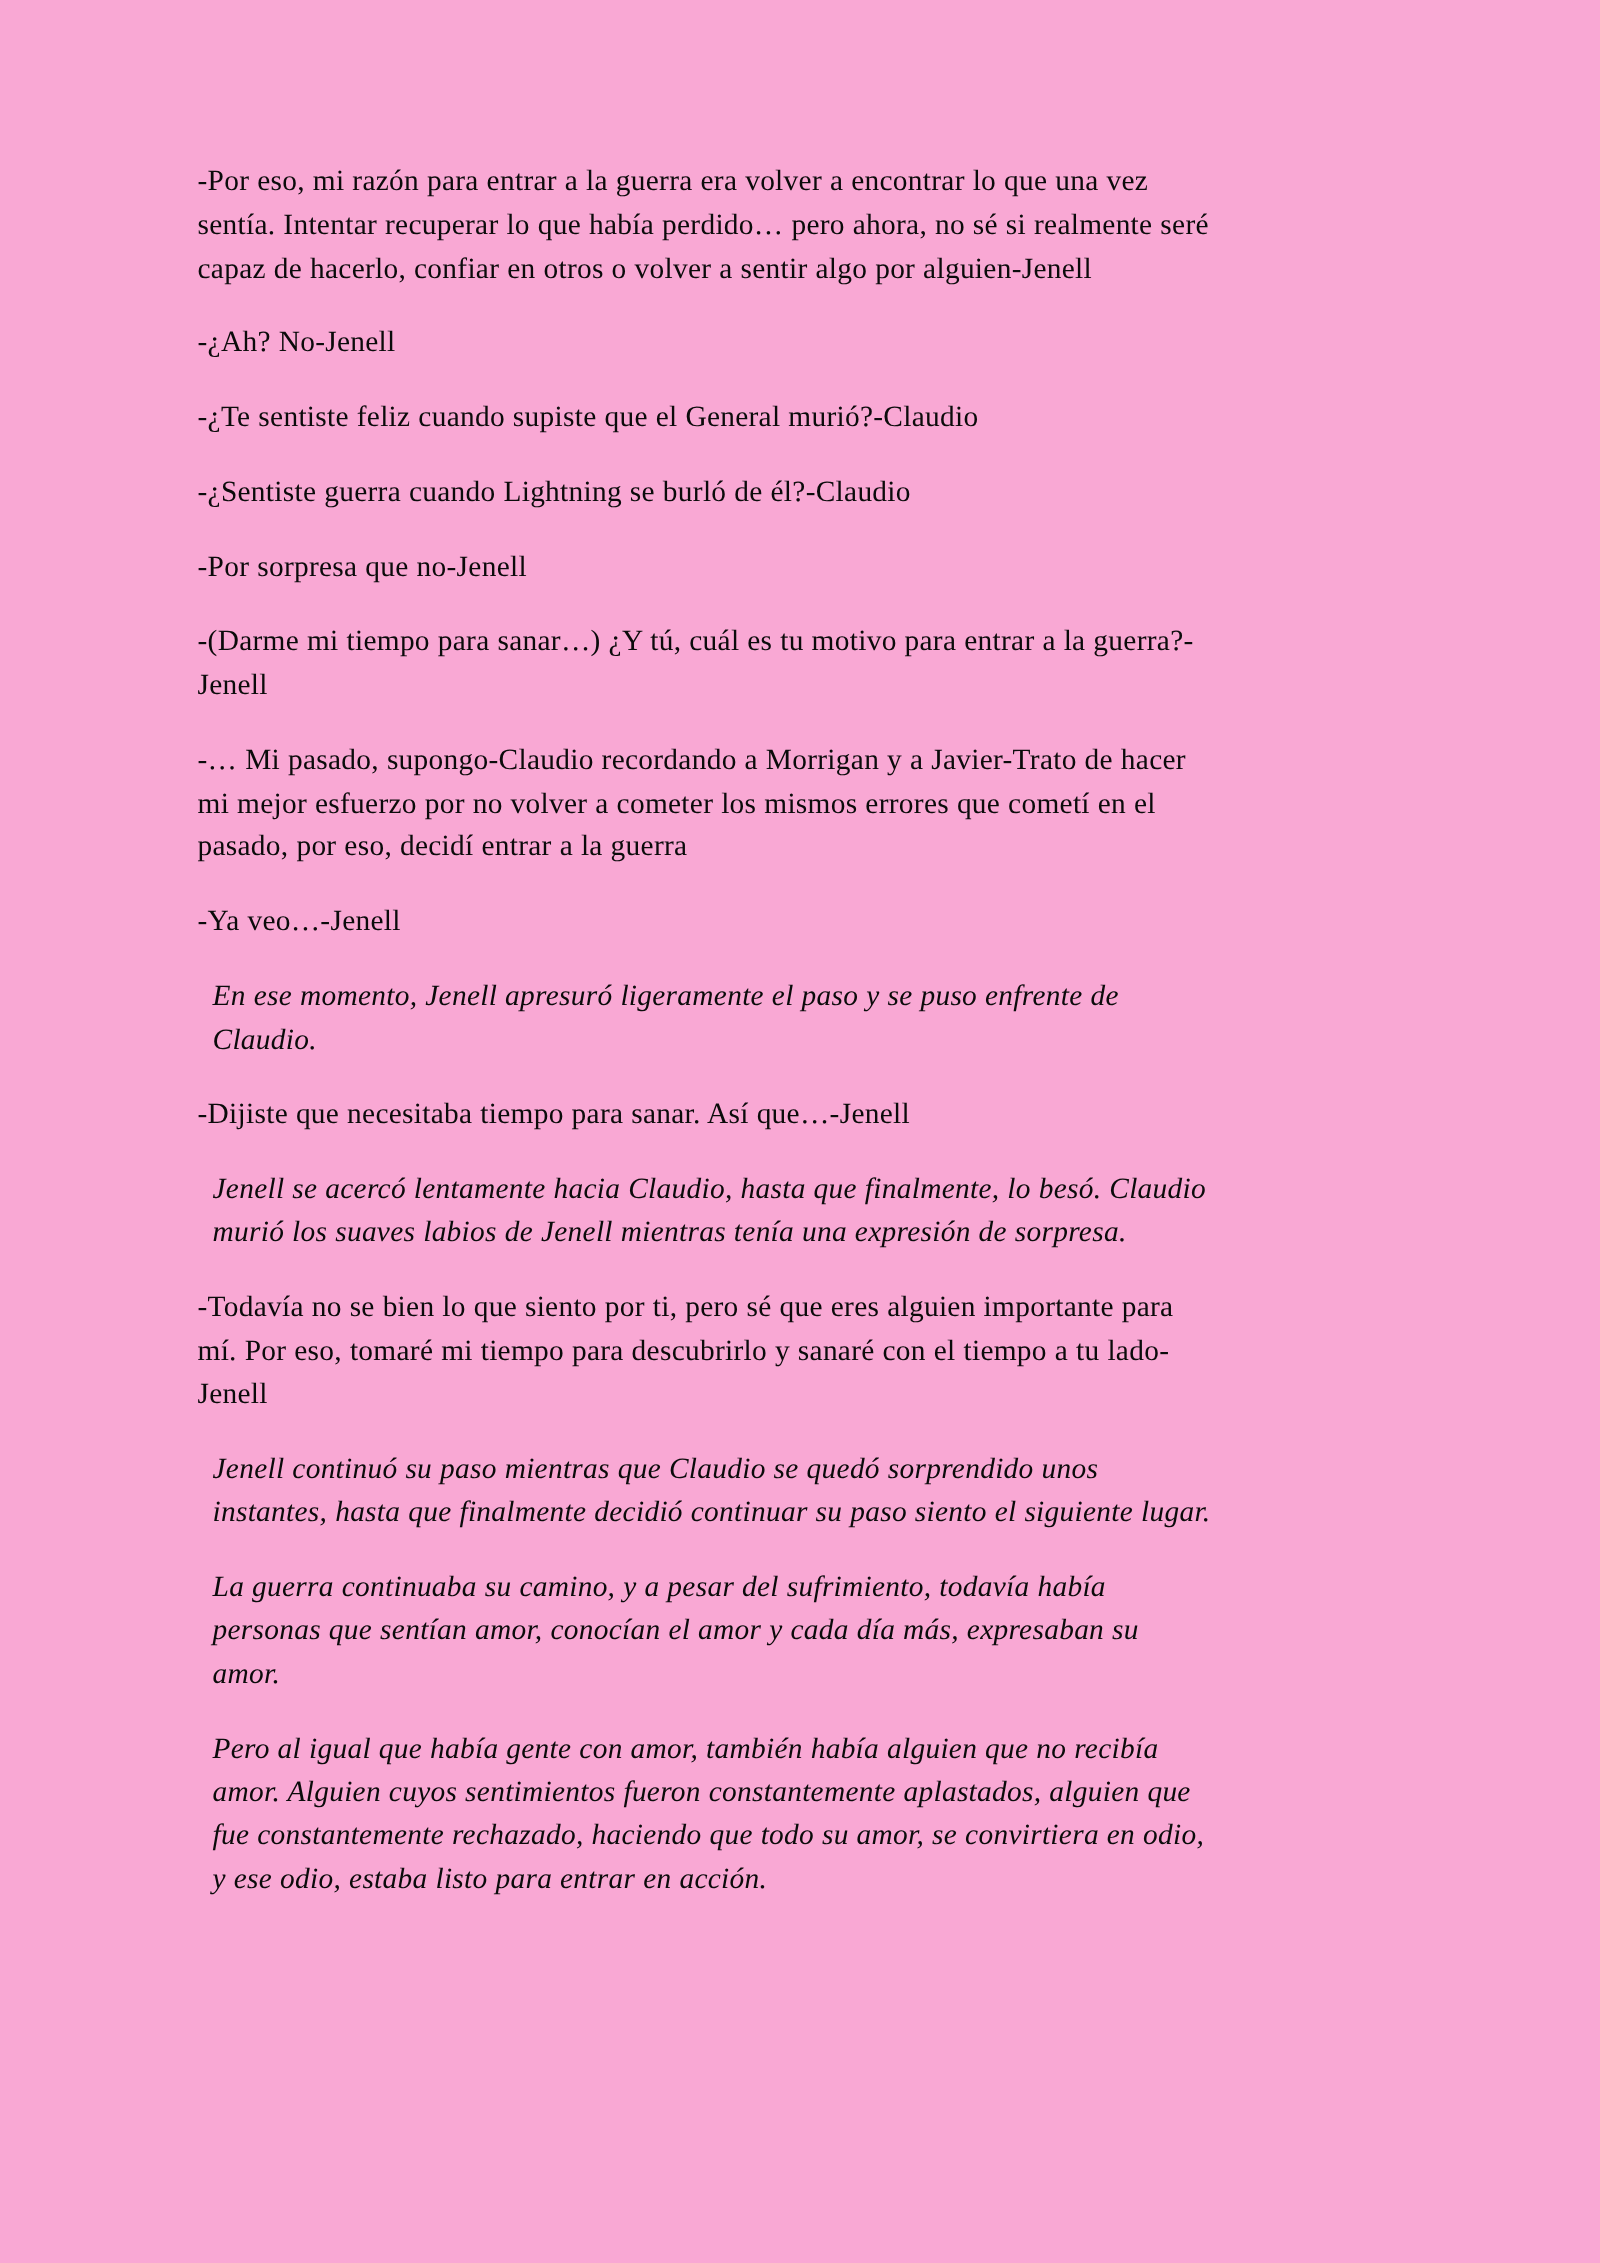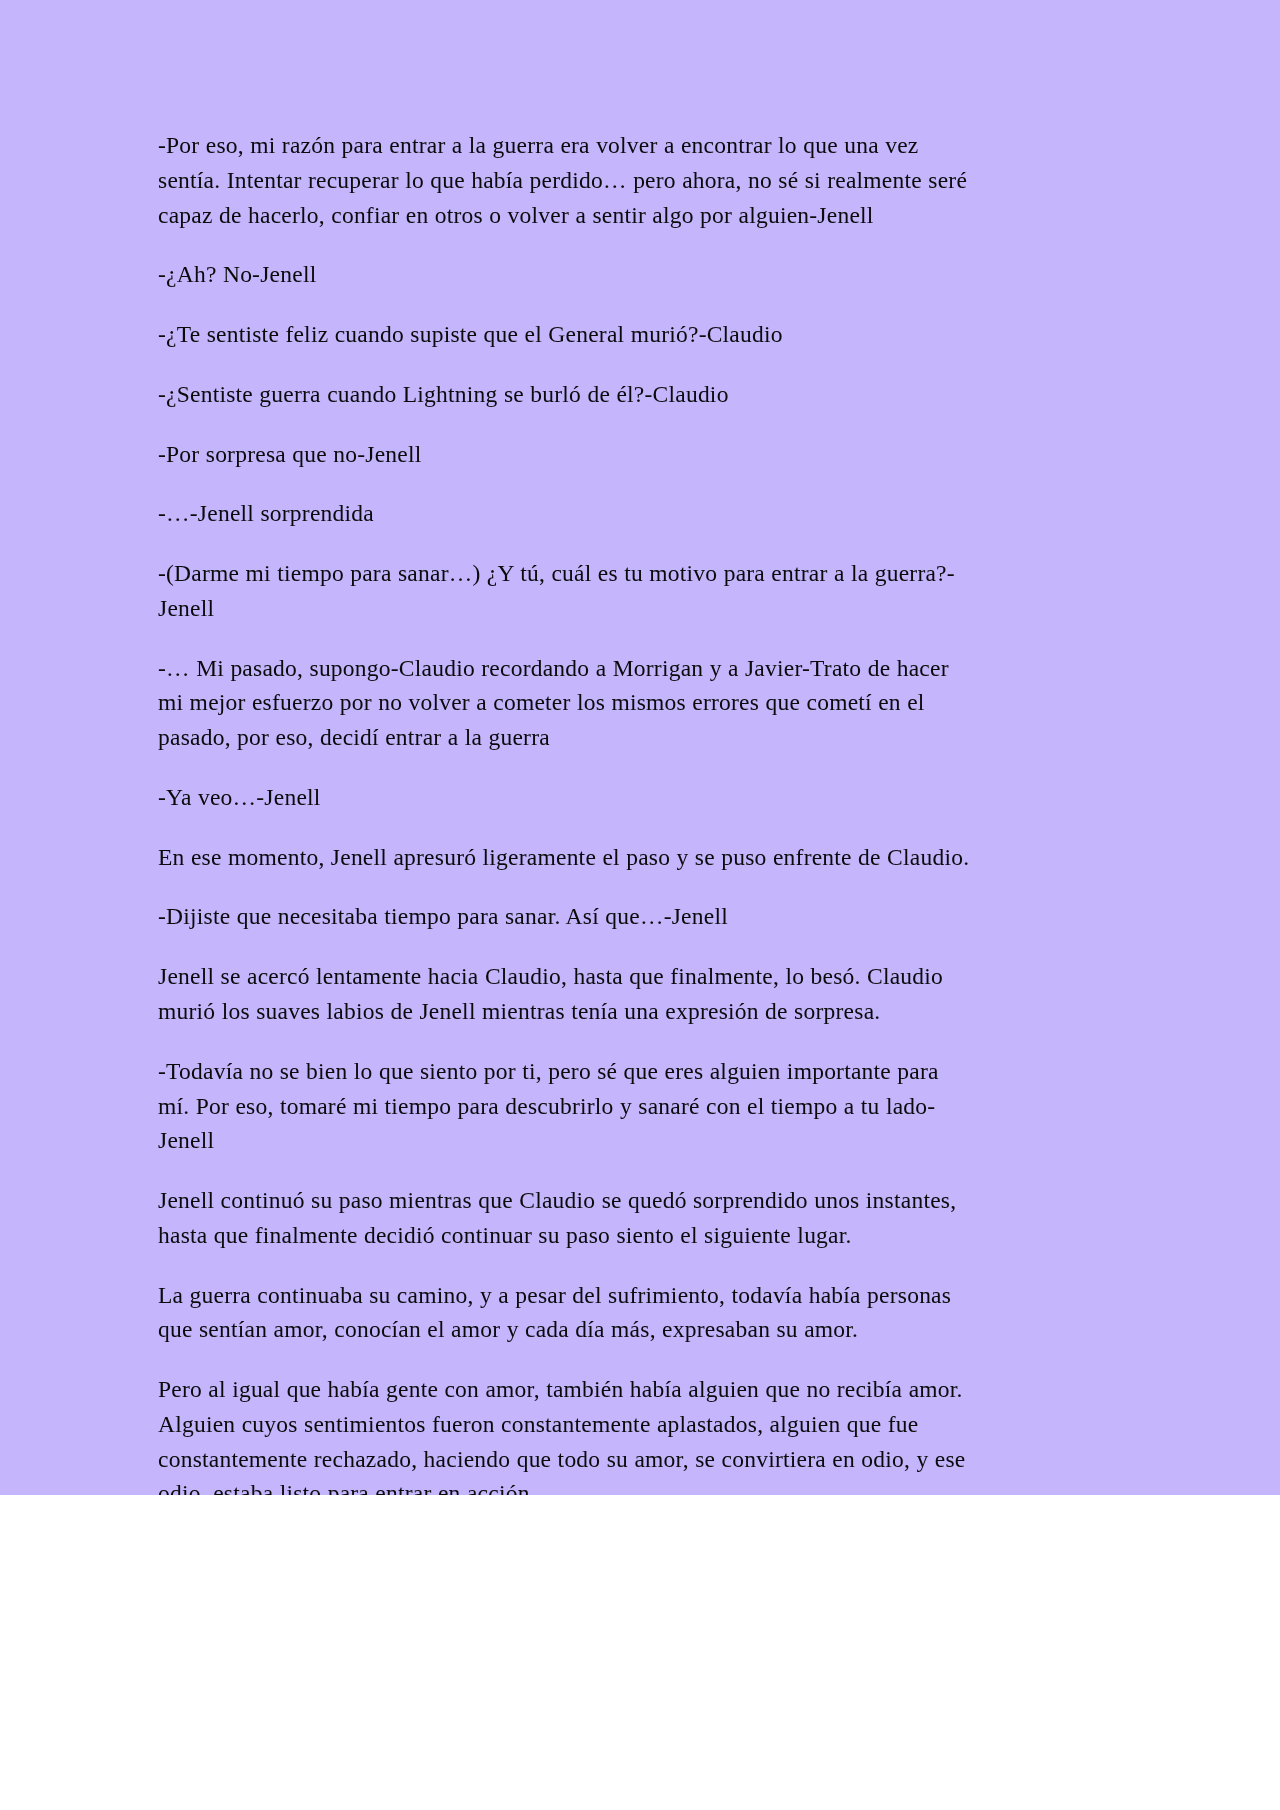--- a/index.html
+++ b/index.html
@@ -10,53 +10,54 @@
   body {
     width: 1280px;
     height: 1810px;
     font-family: "Liberation Serif", "DejaVu Serif", serif;
     color: #000000;
     -webkit-font-smoothing: antialiased;
   }
   .page {
     position: relative;
     width: 1280px;
-    height: 1495px;
-    background: #c4b5fd;
+    height: 1810px;
+    background: #f9a8d4;
     box-sizing: border-box;
     padding: 128px 150px 0 158px;
     overflow: hidden;
   }
   .doc-body {
     width: 812px;
   }
   p.para {
     margin: 0 0 25px 0;
     font-size: 23.5px;
     line-height: 1.48;
     text-align: left;
     color: #0b0b0b;
     letter-spacing: 0.01em;
     word-spacing: 0.01em;
   }
   p.para.italic {
+    font-style: italic;
+    margin-left: 12px;
   }
 </style>
 </head>
 <body>
 
 <div class="page">
   <div class="doc-body">
 
     <p class="para">-Por eso, mi razón para entrar a la guerra era volver a encontrar lo que una vez sentía. Intentar recuperar lo que había perdido… pero ahora, no sé si realmente seré capaz de hacerlo, confiar en otros o volver a sentir algo por alguien-Jenell</p>
     <p class="para">-¿Ah? No-Jenell</p>
     <p class="para">-¿Te sentiste feliz cuando supiste que el General murió?-Claudio</p>
     <p class="para">-¿Sentiste guerra cuando Lightning se burló de él?-Claudio</p>
     <p class="para">-Por sorpresa que no-Jenell</p>
-    <p class="para">-…-Jenell sorprendida</p>
     <p class="para">-(Darme mi tiempo para sanar…) ¿Y tú, cuál es tu motivo para entrar a la guerra?-Jenell</p>
     <p class="para">-… Mi pasado, supongo-Claudio recordando a Morrigan y a Javier-Trato de hacer mi mejor esfuerzo por no volver a cometer los mismos errores que cometí en el pasado, por eso, decidí entrar a la guerra</p>
     <p class="para">-Ya veo…-Jenell</p>
     <p class="para italic">En ese momento, Jenell apresuró ligeramente el paso y se puso enfrente de Claudio.</p>
     <p class="para">-Dijiste que necesitaba tiempo para sanar. Así que…-Jenell</p>
     <p class="para italic">Jenell se acercó lentamente hacia Claudio, hasta que finalmente, lo besó. Claudio murió los suaves labios de Jenell mientras tenía una expresión de sorpresa.</p>
     <p class="para">-Todavía no se bien lo que siento por ti, pero sé que eres alguien importante para mí. Por eso, tomaré mi tiempo para descubrirlo y sanaré con el tiempo a tu lado-Jenell</p>
     <p class="para italic">Jenell continuó su paso mientras que Claudio se quedó sorprendido unos instantes, hasta que finalmente decidió continuar su paso siento el siguiente lugar.</p>
     <p class="para italic">La guerra continuaba su camino, y a pesar del sufrimiento, todavía había personas que sentían amor, conocían el amor y cada día más, expresaban su amor.</p>
     <p class="para italic">Pero al igual que había gente con amor, también había alguien que no recibía amor. Alguien cuyos sentimientos fueron constantemente aplastados, alguien que fue constantemente rechazado, haciendo que todo su amor, se convirtiera en odio, y ese odio, estaba listo para entrar en acción.</p>

